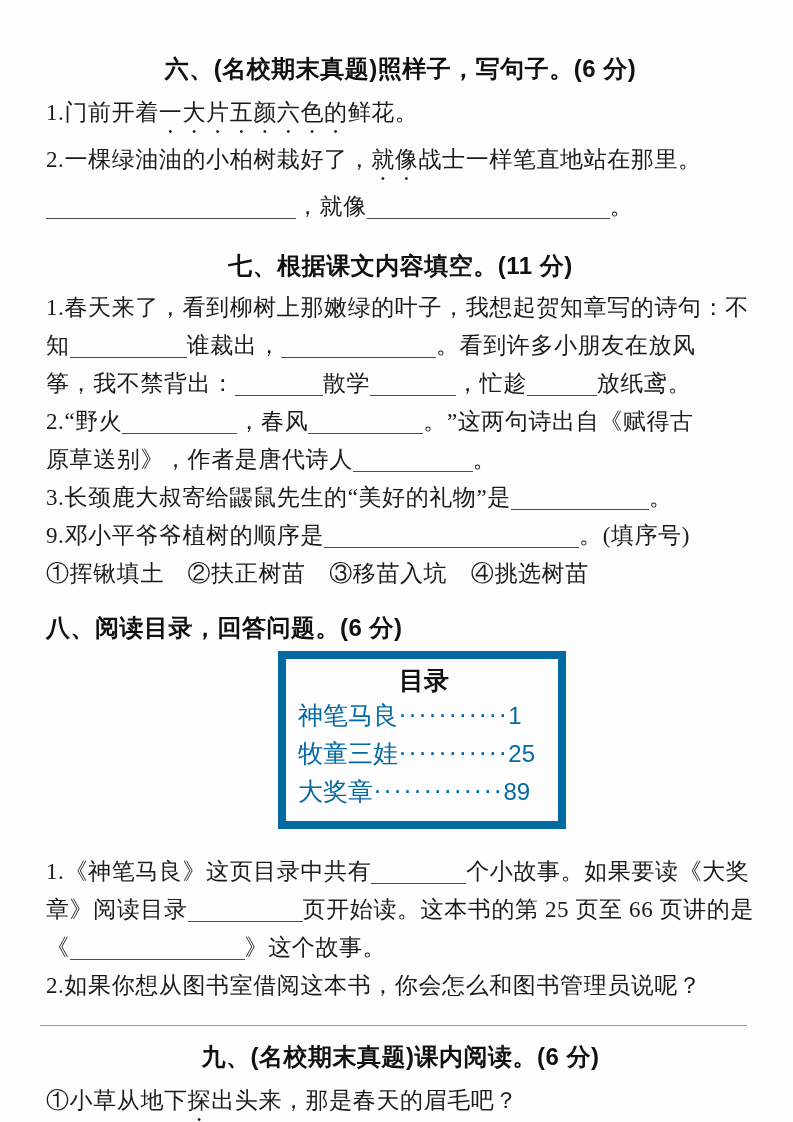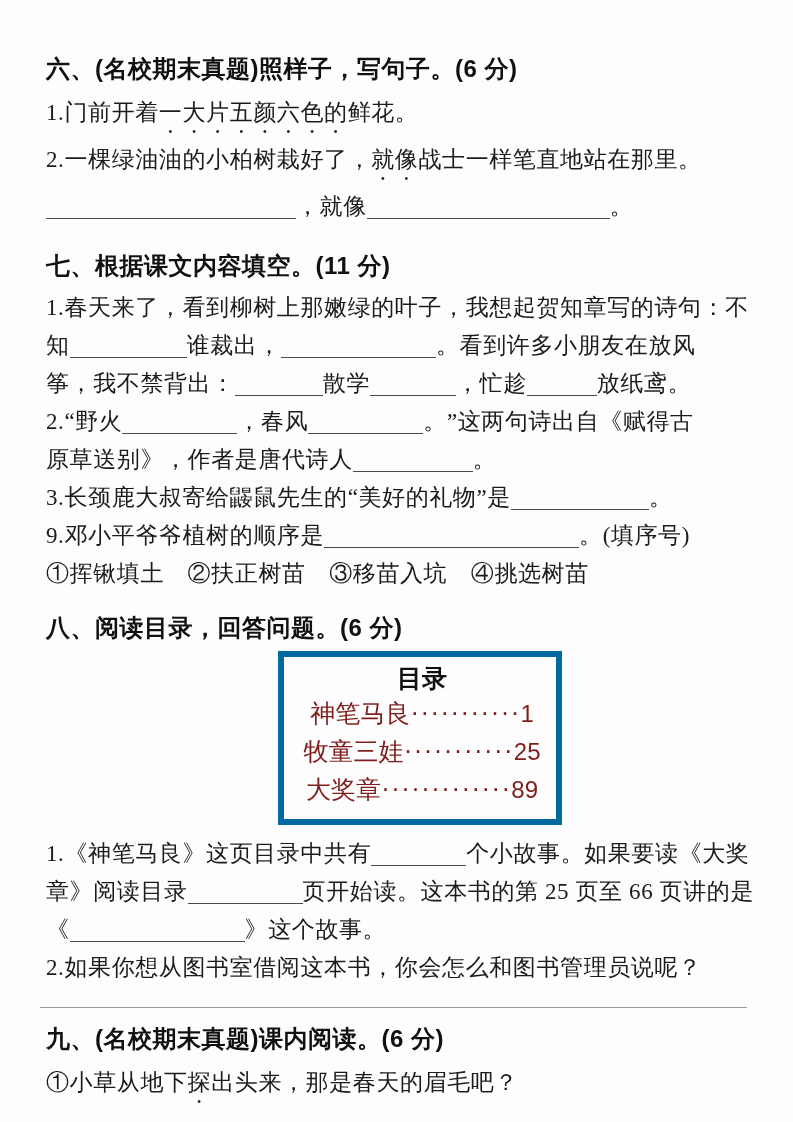--- a/index.html
+++ b/index.html
@@ -23,58 +23,57 @@
   }
   .line {
     font-size:23px;
     line-height:41px;
     letter-spacing:0.6px;
     white-space:nowrap;
   }
   .sec7 .line, .sec8 .line { line-height:38px; }
   .mt8  { margin-top:18px; }
   .mt10 { margin-top:22px; }
-  .mb6  { margin-bottom:6px; }
+  .mb6  { margin-bottom:6px;text-align:center; }
   .blank {
     display:inline-block;
     height:22px;
     border-bottom:1.6px solid #4a4a4a;
     vertical-align:-5px;
   }
   .w70{width:70px} .w86{width:86px} .w88{width:88px} .w95{width:95px}
   .w115{width:115px} .w117{width:117px} .w120{width:120px} .w138{width:138px}
   .w155{width:155px} .w175{width:175px} .w250{width:250px} .w243{width:243px}
   .w255{width:255px} .w324{width:324px}
   .emph {
     -webkit-text-emphasis:filled dot;
     -webkit-text-emphasis-position:under;
     text-emphasis:filled dot;
     text-emphasis-position:under right;
   }
   .toc-box {
     width:252px;
-    margin:6px auto 10px 232px;
-    border:6px solid #0369a1;
+    margin:6px auto 24px 232px;
+    border:8px solid #0369a1;
     padding:4px 8px 10px 12px;
     background:#fdfdfd;
   }
   .toc-title {
     text-align:center;
     font-family:"Liberation Sans", sans-serif;
     font-weight:bold;
     font-size:25px;
     line-height:34px;
     color:#111;
   }
   .toc-row {
     font-size:25px;
     line-height:38px;
     white-space:nowrap;
-    color:#7f1d1d;
-    text-align:center;
+    color:#0369a1;
   }
   .toc-dots {
     font-family:"DejaVu Sans Mono", monospace;
     font-weight:bold;
     font-size:15px;
     letter-spacing:1px;
     vertical-align:3px;
   }
   .toc-page {
     font-family:"Liberation Sans", sans-serif;

